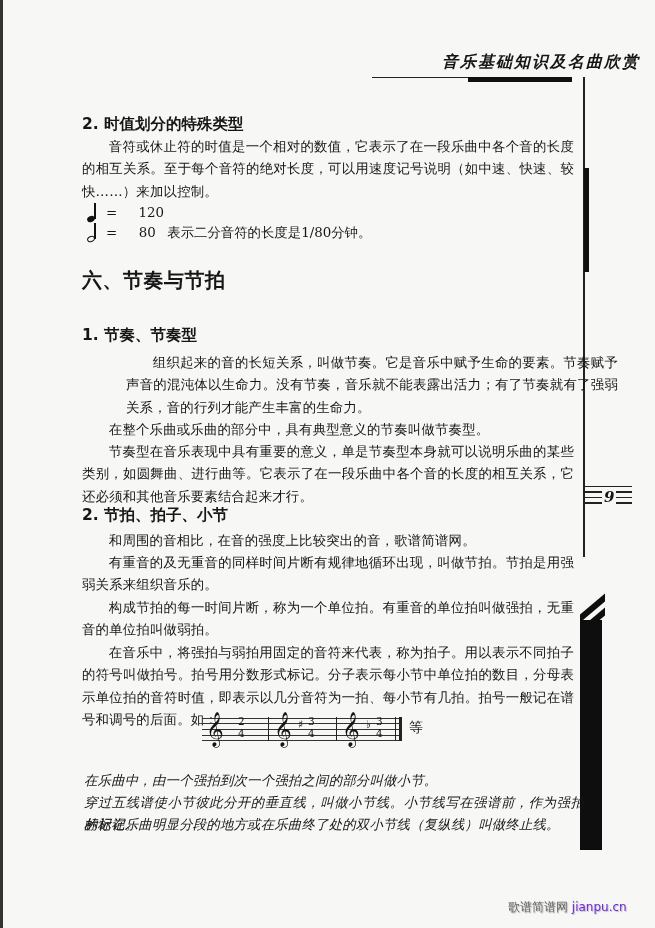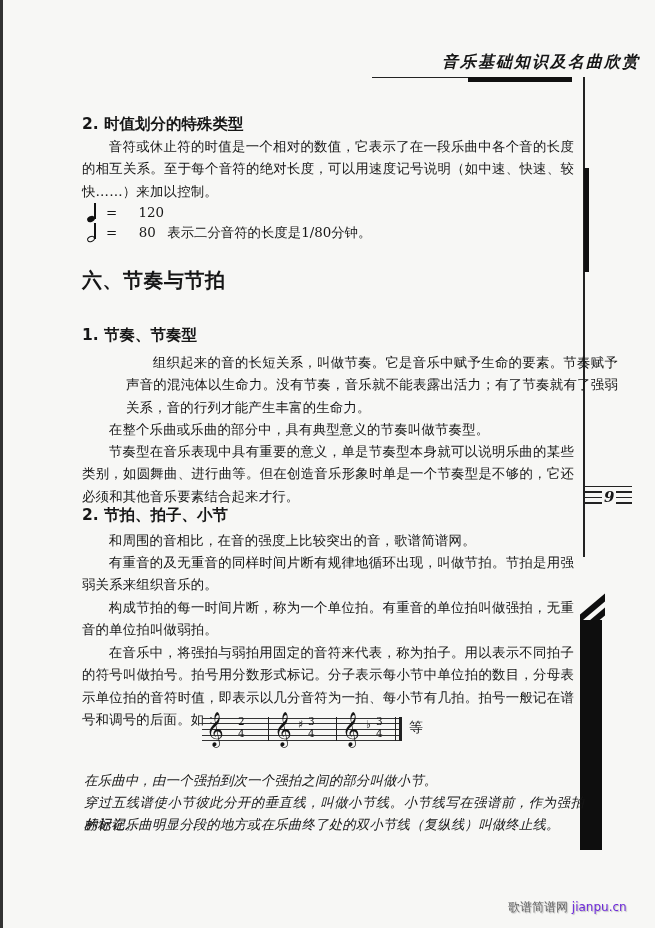--- a/index.html
+++ b/index.html
@@ -104,21 +104,21 @@
   <span class="eq">=</span>
   <span class="bpm" style="width:40px;">80</span>
   <span>表示二分音符的长度是1/80分钟。</span>
 </div>
 
 <div class="h1" style="top:267px;">六、节奏与节拍</div>
 
 <div class="h2" style="top:325px;">1. 节奏、节奏型</div>
 <div class="para" style="top:352px;margin-left:44px;">组织起来的音的长短关系，叫做节奏。它是音乐中赋予生命的要素。节奏赋予声音的混沌体以生命力。没有节奏，音乐就不能表露出活力；有了节奏就有了强弱关系，音的行列才能产生丰富的生命力。</div>
 <div class="para" style="top:419px;">在整个乐曲或乐曲的部分中，具有典型意义的节奏叫做节奏型。</div>
-<div class="para" style="top:441px;">节奏型在音乐表现中具有重要的意义，单是节奏型本身就可以说明乐曲的某些类别，如圆舞曲、进行曲等。但在创造音乐形象时单是一个节奏型是不够的，它还必须和其他音乐要素结合起来才行。</div>
+<div class="para" style="top:441px;">节奏型在音乐表现中具有重要的意义，单是节奏型本身就可以说明乐曲的某些类别，如圆舞曲、进行曲等。它表示了在一段乐曲中各个音的长度的相互关系，它还必须和其他音乐要素结合起来才行。</div>
 
 <div class="h2" style="top:505px;">2. 节拍、拍子、小节</div>
 <div class="para" style="top:530px;">和周围的音相比，在音的强度上比较突出的音，歌谱简谱网。</div>
 <div class="para" style="top:552px;">有重音的及无重音的同样时间片断有规律地循环出现，叫做节拍。节拍是用强弱关系来组织音乐的。</div>
 <div class="para" style="top:597px;">构成节拍的每一时间片断，称为一个单位拍。有重音的单位拍叫做强拍，无重音的单位拍叫做弱拍。</div>
 <div class="para" style="top:642px;">在音乐中，将强拍与弱拍用固定的音符来代表，称为拍子。用以表示不同拍子的符号叫做拍号。拍号用分数形式标记。分子表示每小节中单位拍的数目，分母表示单位拍的音符时值，即表示以几分音符为一拍、每小节有几拍。拍号一般记在谱号和调号的后面。如：</div>
 
 <div class="staff-example">
   <div class="staff-line" style="top:6px;"></div>
   <div class="staff-line" style="top:11px;"></div>

